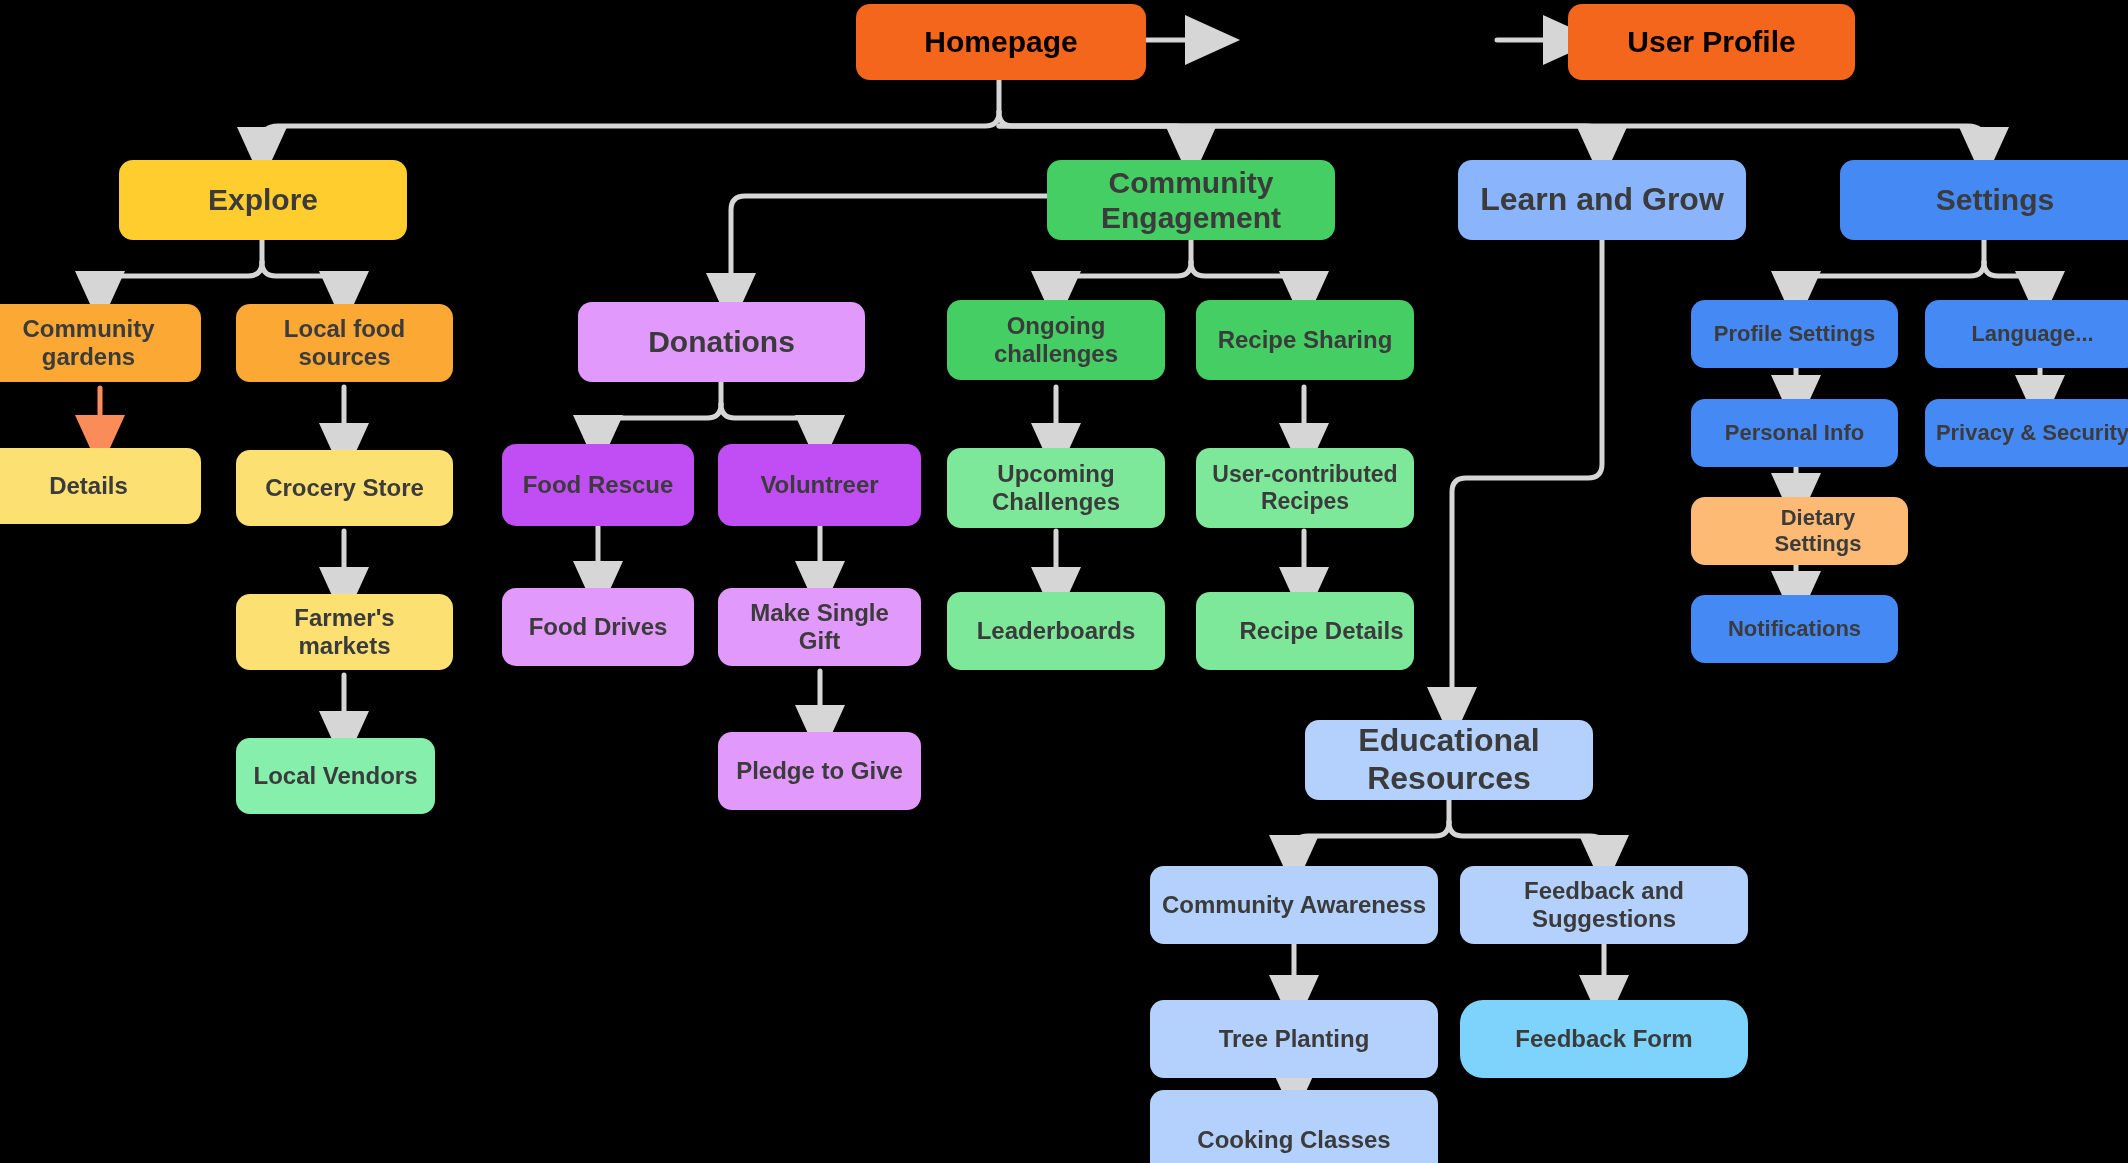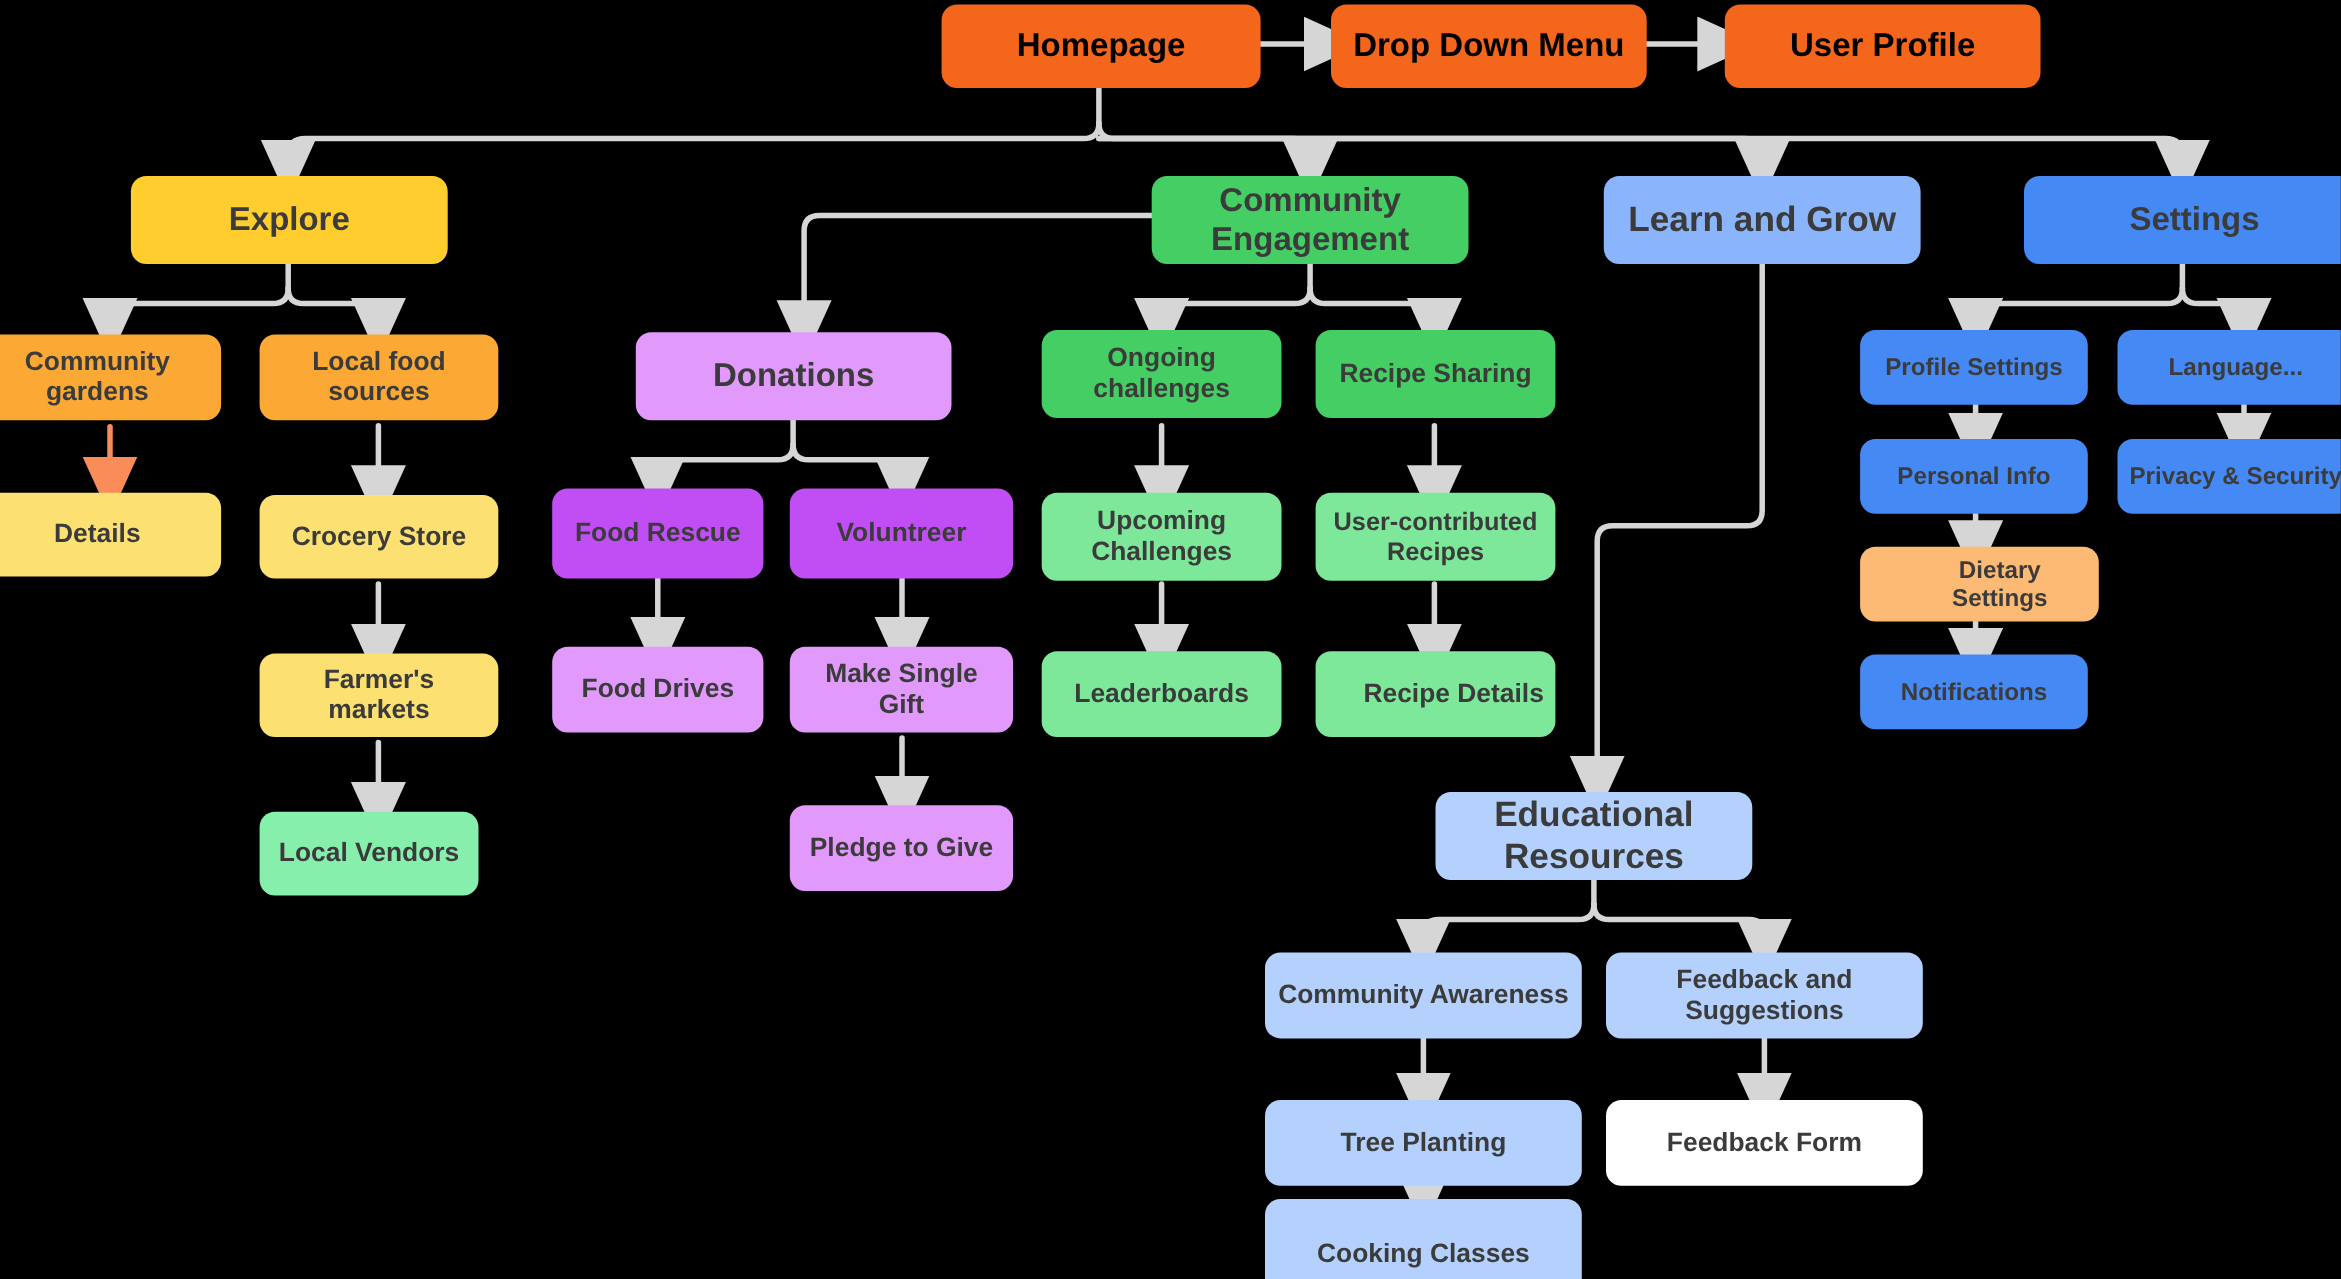--- a/index.html
+++ b/index.html
@@ -93,21 +93,20 @@
       <path d="M1796,563 L1796,596" marker-end="url(#ah)"></path>
       <path d="M2040,367 L2040,400" marker-end="url(#ah)"></path>
     </g>
 
     <g fill="none" stroke="#fa8c5a" stroke-width="5" stroke-linecap="round">
       <path d="M100,388 L100,440" marker-end="url(#ahO)"></path>
     </g>
   </svg>
 
   <div class="node white f30" style="left:856px;top:4px;width:290px;height:76px;background:#F4661B;">Homepage</div>
-  <div class="node white f30" style="left:1210px;top:4px;width:287px;height:76px;background:#F4661B;">Drop Down Menu</div>
   <div class="node white f30" style="left:1568px;top:4px;width:287px;height:76px;background:#F4661B;">User Profile</div>
 
   <div class="node f30" style="left:119px;top:160px;width:288px;height:80px;background:#FFCE2E;">Explore</div>
 
   <div class="node f24" style="left:-24px;top:304px;width:225px;height:78px;background:#FBA834;">Community gardens</div>
   <div class="node f24" style="left:-24px;top:448px;width:225px;height:76px;background:#FCE071;">Details</div>
 
   <div class="node f24" style="left:236px;top:304px;width:217px;height:78px;background:#FBA834;">Local food sources</div>
   <div class="node f24" style="left:236px;top:450px;width:217px;height:76px;background:#FCE071;">Crocery Store</div>
   <div class="node f24" style="left:236px;top:594px;width:217px;height:76px;background:#FCE071;">Farmer's markets</div>
@@ -134,21 +133,21 @@
 
   <div class="node f26" style="left:1458px;top:160px;width:288px;height:80px;background:#8AB4FC;">Learn and Grow</div>
 
   <div class="node f26" style="left:1305px;top:720px;width:288px;height:80px;background:#B3D1FC;">Educational Resources</div>
 
   <div class="node f24" style="left:1150px;top:866px;width:288px;height:78px;background:#B3D1FC;">Community Awareness</div>
   <div class="node f24" style="left:1150px;top:1000px;width:288px;height:78px;background:#B3D1FC;">Tree Planting</div>
   <div class="node f24" style="left:1150px;top:1090px;width:288px;height:100px;background:#B3D1FC;">Cooking Classes</div>
 
   <div class="node f24" style="left:1460px;top:866px;width:288px;height:78px;background:#B3D1FC;">Feedback and Suggestions</div>
-  <div class="node f24" style="left:1460px;top:1000px;width:288px;height:78px;background:#ffffff;">Feedback Form</div>
+  <div class="node f24" style="left:1460px;top:1000px;width:288px;height:78px;background:#7dd3fc;border-radius:23px;">Feedback Form</div>
 
   <div class="node f30" style="left:1840px;top:160px;width:310px;height:80px;background:#4589F5;">Settings</div>
 
   <div class="node f22" style="left:1691px;top:300px;width:207px;height:68px;background:#4589F5;">Profile Settings</div>
   <div class="node f22" style="left:1691px;top:399px;width:207px;height:68px;background:#4589F5;">Personal Info</div>
   <div class="node f22" style="left:1691px;top:497px;width:217px;height:68px;background:#fdba74;padding-left:47px;">Dietary Settings</div>
   <div class="node f22" style="left:1691px;top:595px;width:207px;height:68px;background:#4589F5;">Notifications</div>
 
   <div class="node f22" style="left:1925px;top:300px;width:215px;height:68px;background:#4589F5;">Language...</div>
   <div class="node f22" style="left:1925px;top:399px;width:215px;height:68px;background:#4589F5;">Privacy &amp; Security</div>

